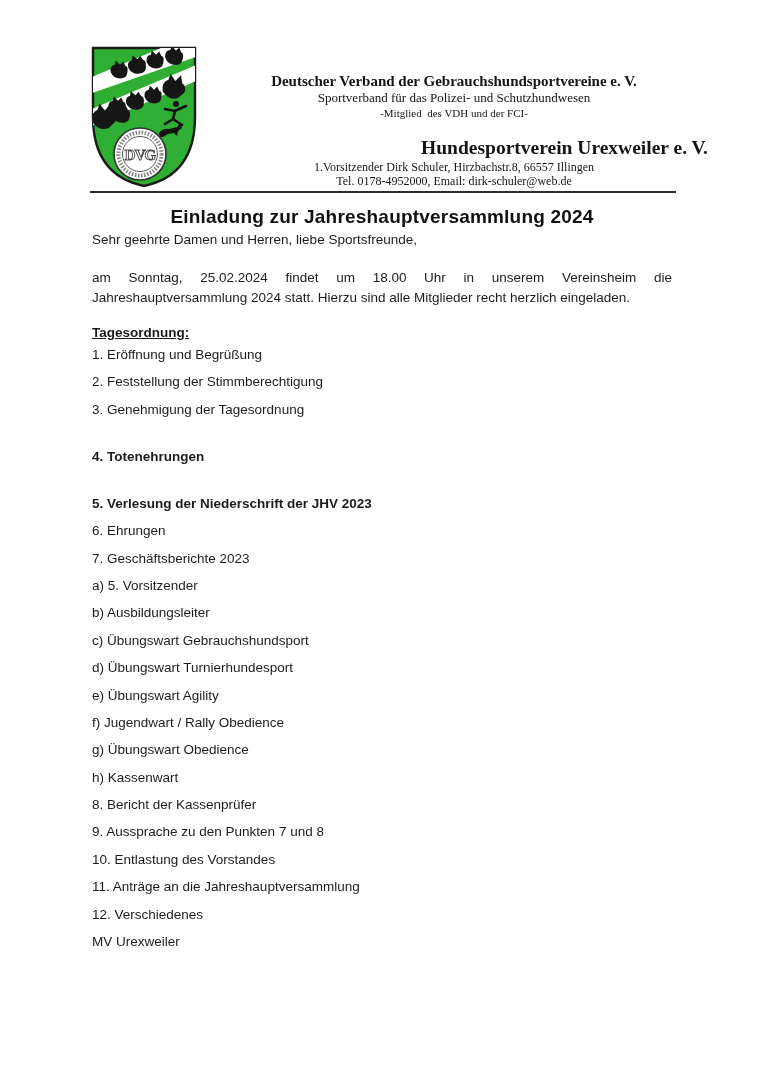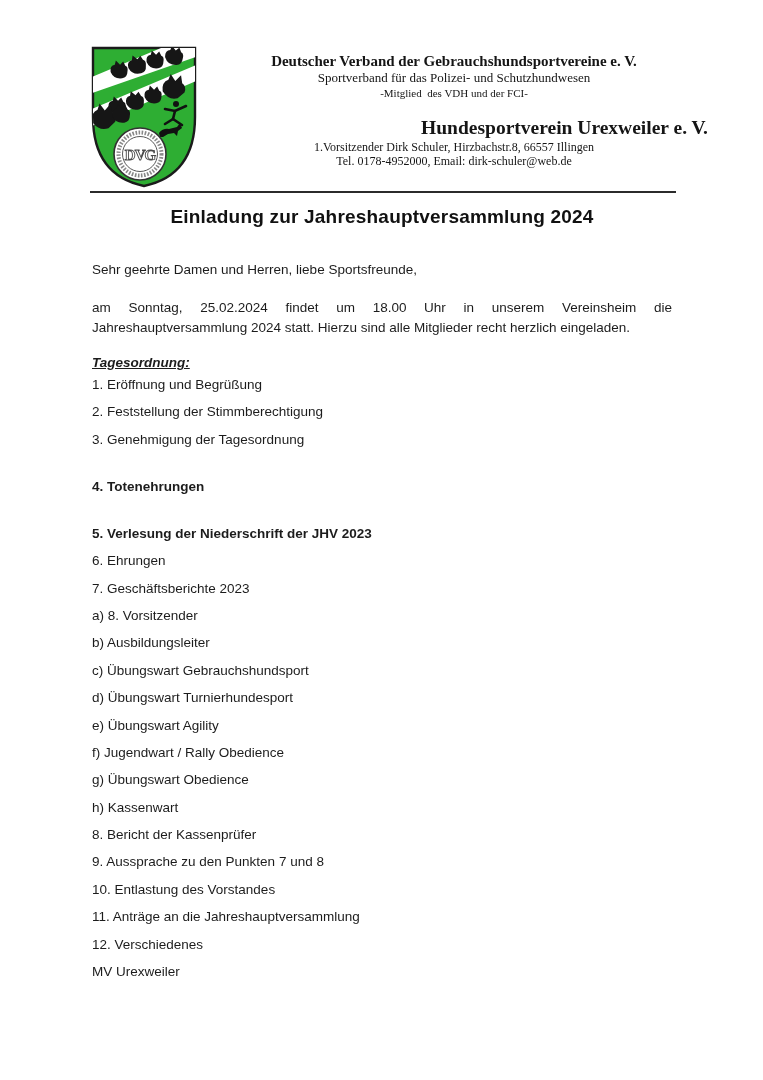--- a/index.html
+++ b/index.html
@@ -22,21 +22,21 @@
     width: 110px; height: 144px;
   }
   .letterhead {
     position: absolute;
     left: 200px; top: 53px;
     width: 508px;
     text-align: center;
     font-family: "Liberation Serif", serif;
     color: #151515;
   }
-  .org-line1 { font-size: 15px; font-weight: bold; line-height: 17px; }
+  .org-line1 { font-size: 15px; font-weight: bold; line-height: 17px; margin-top: 20px; }
   .org-line2 { font-size: 13px; line-height: 16px; }
   .org-line3 { font-size: 11px; line-height: 14px; white-space: pre-wrap; }
   .club-name { font-size: 19.5px; font-weight: bold; line-height: 24px; margin-top: 16px; text-align: right; }
   .club-line { font-size: 12px; line-height: 14px; }
   .rule {
     position: absolute;
     left: 90px; top: 191px;
     width: 586px; height: 2px;
     background: #2b2b2b;
   }
@@ -51,28 +51,27 @@
   .doc-title {
     margin: 0;
     padding-top: 2px;
     text-align: center;
     font-size: 19px;
     font-weight: bold;
     letter-spacing: 0.2px;
     line-height: 26px;
     color: #111;
   }
-  .salutation { margin-top: 30px; }
+  .salutation { }
   .intro { margin-top: 18px; }
   .intro-line1 { text-align: justify; text-align-last: justify; }
   .intro-line2 { text-align: left; }
   .agenda-heading {
     margin-top: 15px;
     font-weight: bold;
-    font-style: italic;
     text-decoration: underline;
   }
   .agenda-list { margin-top: 2px; }
   .agenda-item { margin: 0 0 7.4px 0; }
   .agenda-item.bold { font-weight: bold; margin-top: 27px; }
   .closing-note { margin: 0 0 7.4px 0; }
   .signature { margin: 0; }
 </style>
 </head>
 <body>
@@ -163,21 +162,21 @@
         <div class="agenda-item">3. Genehmigung der Tagesordnung</div>
 
         <div class="agenda-item bold">4. Totenehrungen</div>
 
         <div class="agenda-item bold">5. Verlesung der Niederschrift der JHV 2023</div>
 
         <div class="agenda-item">6. Ehrungen</div>
 
         <div class="agenda-item">7. Geschäftsberichte 2023</div>
 
-        <div class="agenda-item">a) 8. Vorsitzender</div>
+        <div class="agenda-item">a) 5. Vorsitzender</div>
 
         <div class="agenda-item">b) Ausbildungsleiter</div>
 
         <div class="agenda-item">c) Übungswart Gebrauchshundsport</div>
 
         <div class="agenda-item">d) Übungswart Turnierhundesport</div>
 
         <div class="agenda-item">e) Übungswart Agility</div>
 
         <div class="agenda-item">f) Jugendwart / Rally Obedience</div>

